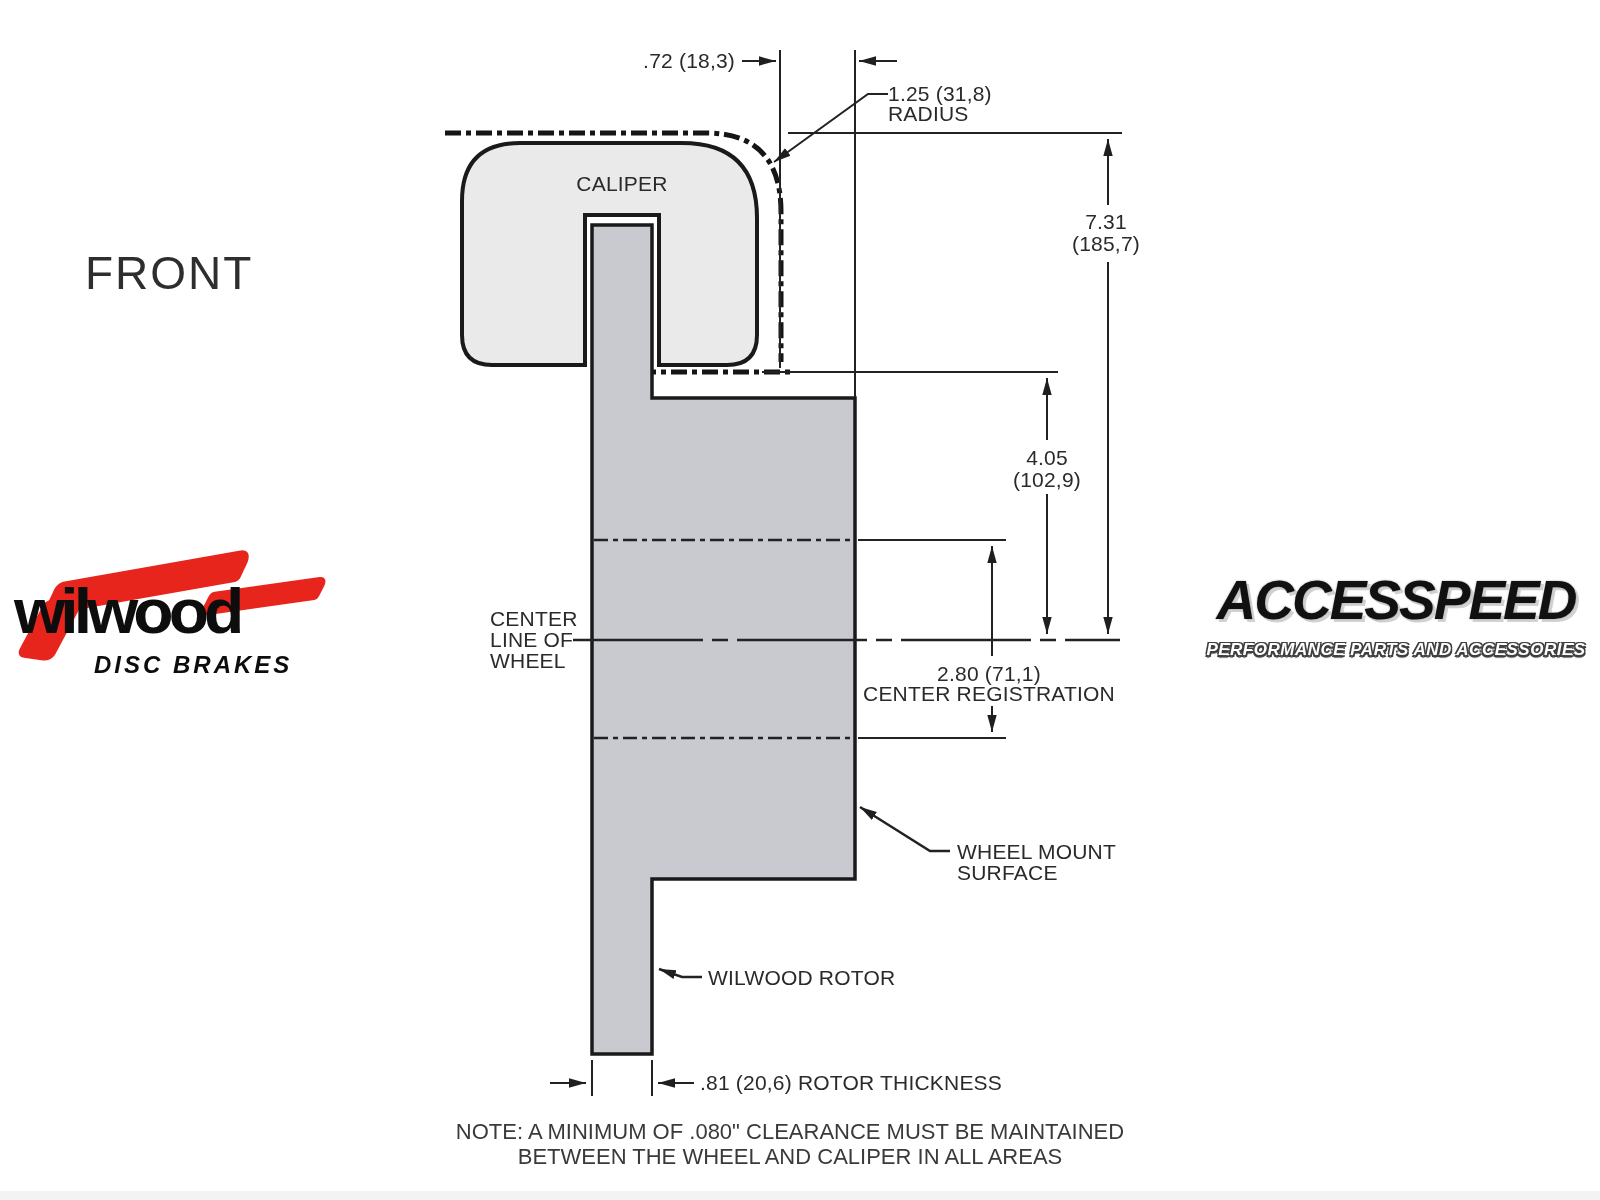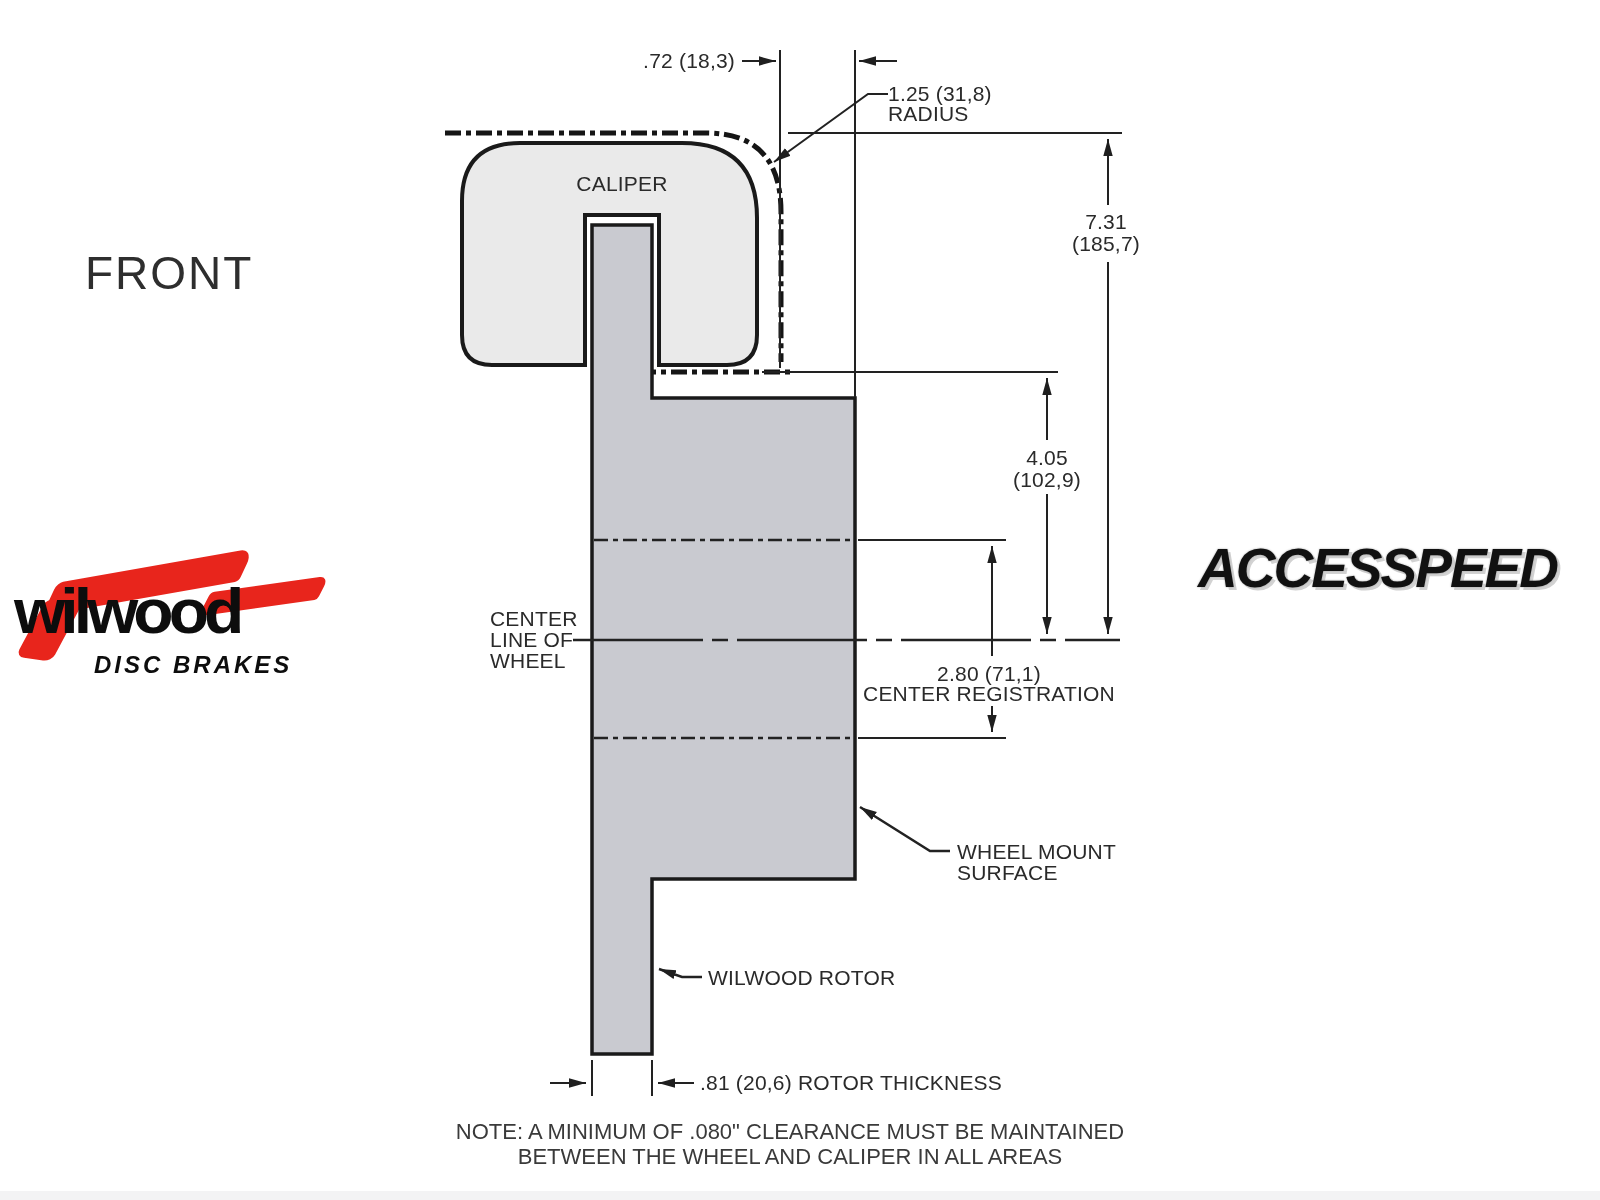--- a/index.html
+++ b/index.html
@@ -23,21 +23,21 @@
   .ww-slash3{left:18px;top:38px;width:34px;height:66px;transform:rotate(28deg) skewY(-20deg);border-radius:8px;}
   .ww-script{
     position:absolute;left:0px;top:14px;width:310px;
     font-size:66px;font-weight:700;letter-spacing:-5px;color:#0d0d0d;
     transform:scaleY(.95);white-space:nowrap;
   }
   .ww-tag{
     position:absolute;left:80px;top:92px;
     font-size:24px;font-weight:700;font-style:italic;letter-spacing:3px;color:#0d0d0d;white-space:nowrap;
   }
-  #accesspeed-logo{left:1198px;top:536px;width:396px;text-align:left;}
+  #accesspeed-logo{left:1198px;top:568px;width:396px;text-align:center;}
   .as-name{
     font-size:55px;font-weight:700;font-style:italic;letter-spacing:-2px;color:#111;
     white-space:nowrap;
     text-shadow:0 0 2px #9a9a9a, 3px 3px 0 #d2d2d2;
   }
   .as-tag{
     margin-top:8px;
     font-size:17px;font-weight:700;font-style:italic;letter-spacing:.5px;color:#ffffff;
     white-space:nowrap;
     text-shadow:-1.5px -1.5px 0 #3f3f3f, 1.5px -1.5px 0 #3f3f3f, -1.5px 1.5px 0 #3f3f3f, 1.5px 1.5px 0 #3f3f3f, 0 2.5px 1px #777;
@@ -127,16 +127,17 @@
     <div class="ww-slash ww-slash1"></div>
     <div class="ww-slash ww-slash2"></div>
     <div class="ww-slash ww-slash3"></div>
     <div class="ww-script">wilwood</div>
     <div class="ww-tag">DISC BRAKES</div>
   </div>
 
   
   <div class="logo" id="accesspeed-logo">
     <div class="as-name">ACCESSPEED</div>
+    <div class="as-tag">PERFORMANCE PARTS AND ACCESSORIES</div>
   </div>
 
   <div id="bottom-bar"></div>
 </div>
 
 </body></html>

